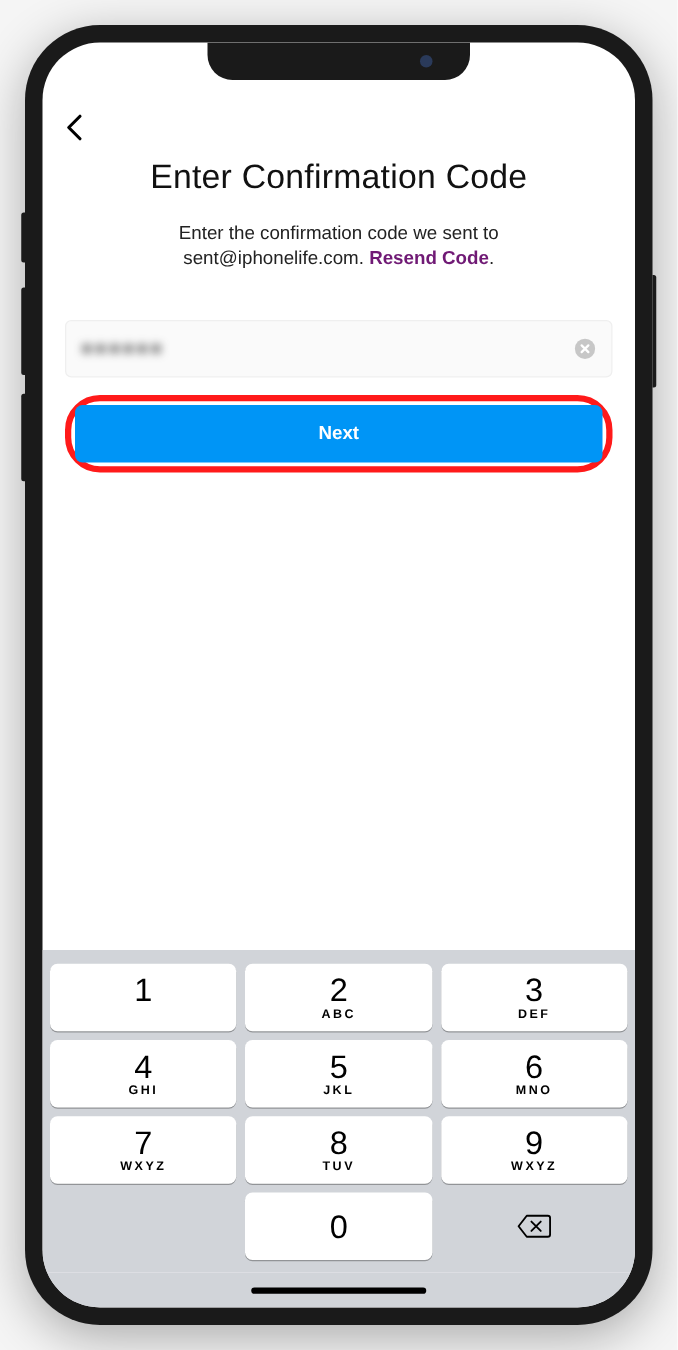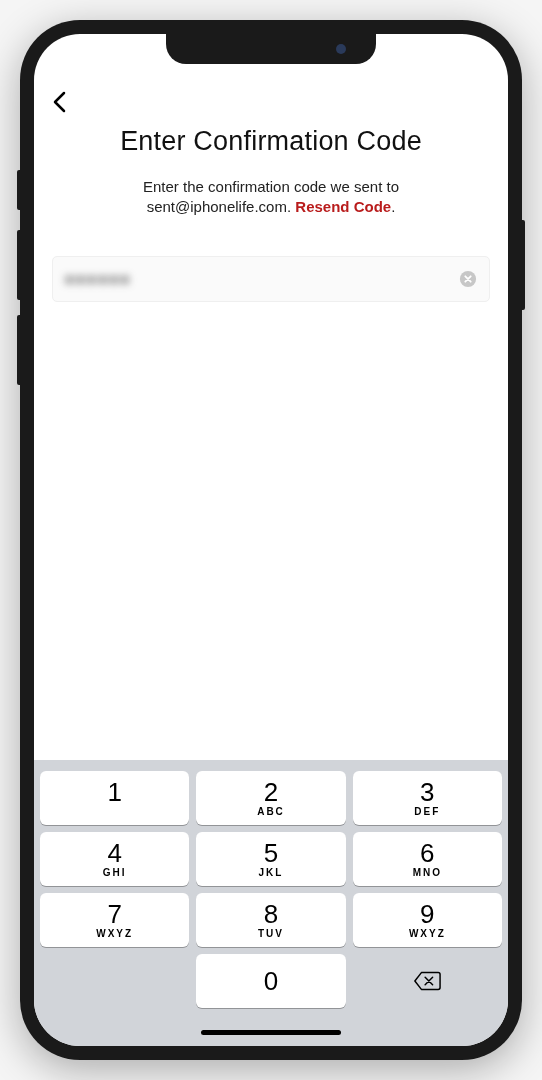--- a/index.html
+++ b/index.html
@@ -113,21 +113,21 @@
       letter-spacing: 0.2px;
     }
     .subtitle {
       text-align: center;
       font-size: 15px;
       color: #222;
       line-height: 1.35;
       margin: 0 20px 38px;
     }
     .subtitle .link {
-      color: #b91c1c;
+      color: #701a75;
       font-weight: 600;
       cursor: pointer;
     }
     .input-row {
       background: #fafafa;
       border: 1px solid #efefef;
       border-radius: 5px;
       height: 46px;
       display: flex;
       align-items: center;
@@ -256,20 +256,25 @@
       </div>
 
       <div class="input-row">
         <input type="text" value="●●●●●●" style="">
         <svg class="clear-icon" viewBox="0 0 20 20">
           <circle cx="10" cy="10" r="9" fill="#c7c7c7"></circle>
           <path d="M7 7 L13 13 M13 7 L7 13" stroke="#fff" stroke-width="2" stroke-linecap="round"></path>
         </svg>
       </div>
 
+      <div class="highlight-ring">
+        <button class="next-button">
+          <span>Next</span>
+        </button>
+      </div>
 
       <div class="spacer"></div>
     </div>
 
     <div class="keyboard">
       <div class="keyboard-top-bar"></div>
       <div class="key-grid">
         <div class="key">
           <div class="key-digit">1</div>
           <div class="key-letters" style="height:12px"></div>

